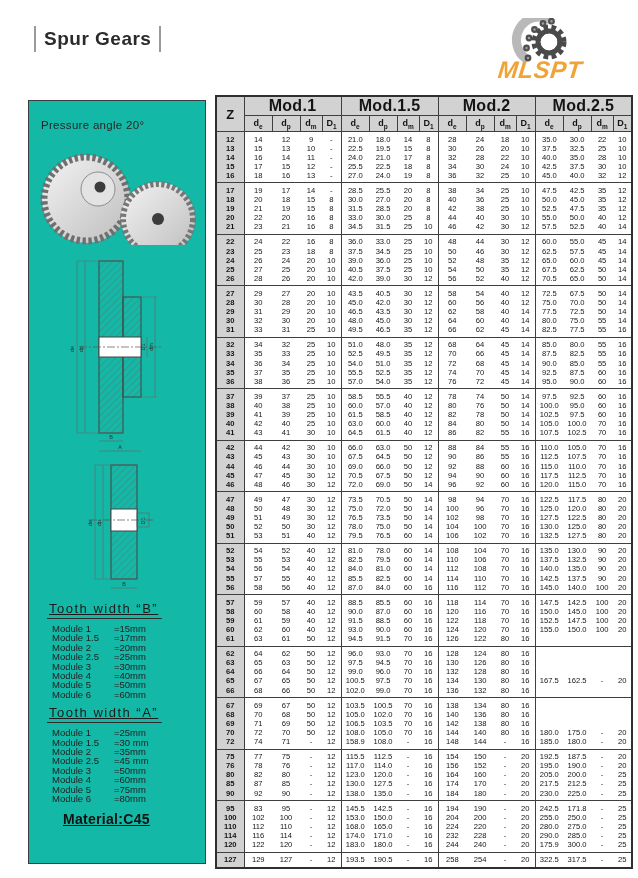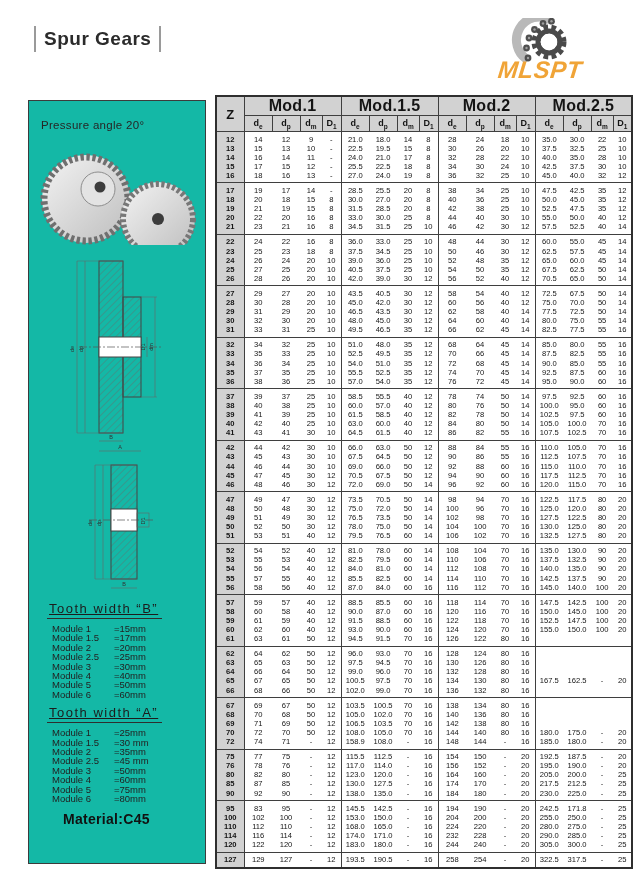--- a/index.html
+++ b/index.html
@@ -20,21 +20,21 @@
   .sidebar { position:absolute; left:28px; top:100px; width:178px; height:764px;
              border:1px solid #3c3c3c; background:#14b8a6; padding:12px 8px 0 8px; }
   .pa-label { font-size:11.5px; color:#262626; margin:6px 0 2px 4px; letter-spacing:0.3px; }
   .svgblock { display:block; margin:0 auto; }
   .tw-head { font-size:13px; color:#1c1c1c; letter-spacing:1.5px; border-bottom:1px solid #2e2e2e;
              display:inline-block; padding:0 4px 2px 2px; margin:6px 0 5px 10px;text-decoration:underline; }
   .tw-list { margin-left:15px; }
   .tw-row { display:flex; font-size:9.5px; line-height:9.4px; color:#222; }
   .tw-name { width:62px; }
   .tw-val  { }
-  .material { font-size:14px; font-weight:bold; color:#111; margin:7px 0 0 26px; letter-spacing:0.3px; }
+  .material { font-size:14px; font-weight:bold; color:#111; margin:7px 0 0 26px; letter-spacing:0.3px;text-decoration:underline; }
 
   
   .tblwrap { position:absolute; left:215px; top:95px; width:418px; }
   table.gear { border-collapse:collapse; width:418px; table-layout:fixed;
                border:2px solid #2f2f2f; background:#fff; }
   table.gear th, table.gear td { font-family:"Liberation Sans",sans-serif; text-align:center;
                padding:0; white-space:nowrap; overflow:hidden; color:#141414; }
   thead th { border:1px solid #3f3f3f; background:#d2d2d2; }
   th.zh  { font-size:13px; font-weight:bold; }
   th.mh  { font-size:16px; font-weight:bold; height:19px; letter-spacing:0.3px; }
@@ -1593,21 +1593,21 @@
             <td>-</td>
             <td>12</td>
             <td class="mb">183.0</td>
             <td>180.0</td>
             <td>-</td>
             <td>16</td>
             <td class="mb">244</td>
             <td>240</td>
             <td>-</td>
             <td>20</td>
-            <td class="mb">305.0</td>
+            <td class="mb">175.9</td>
             <td>300.0</td>
             <td>-</td>
             <td>25</td>
           </tr>
           <tr class="gf gl">
             <td class="zc">127</td>
             <td>129</td>
             <td>127</td>
             <td>-</td>
             <td>12</td>

